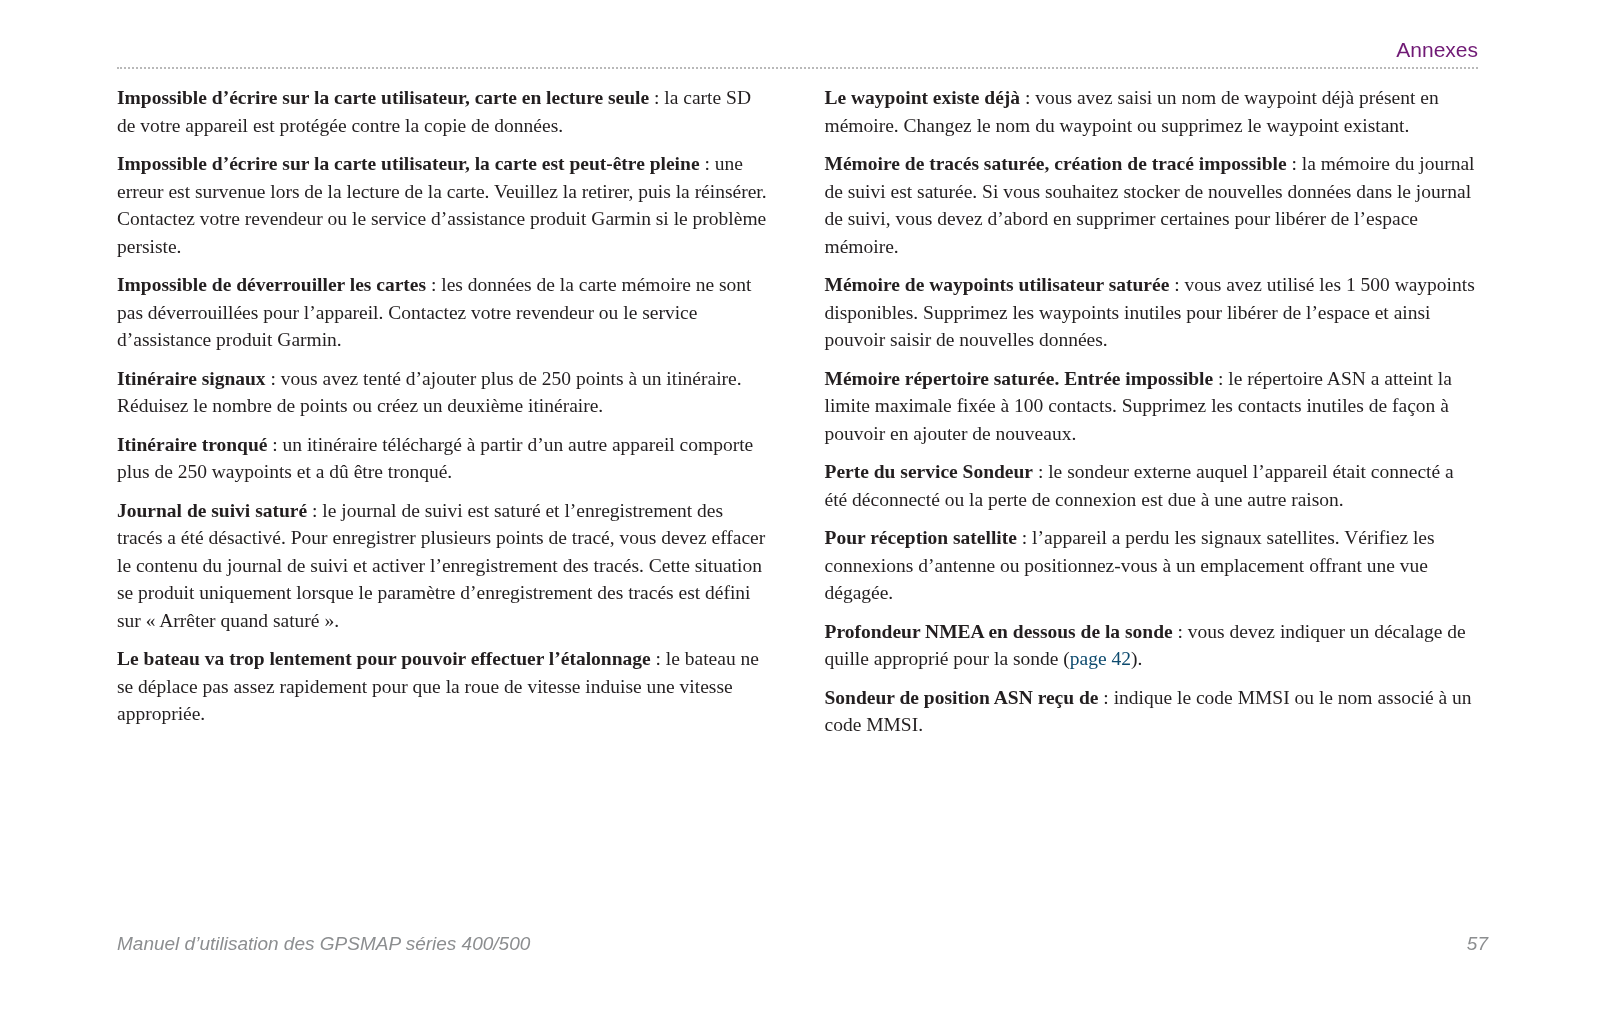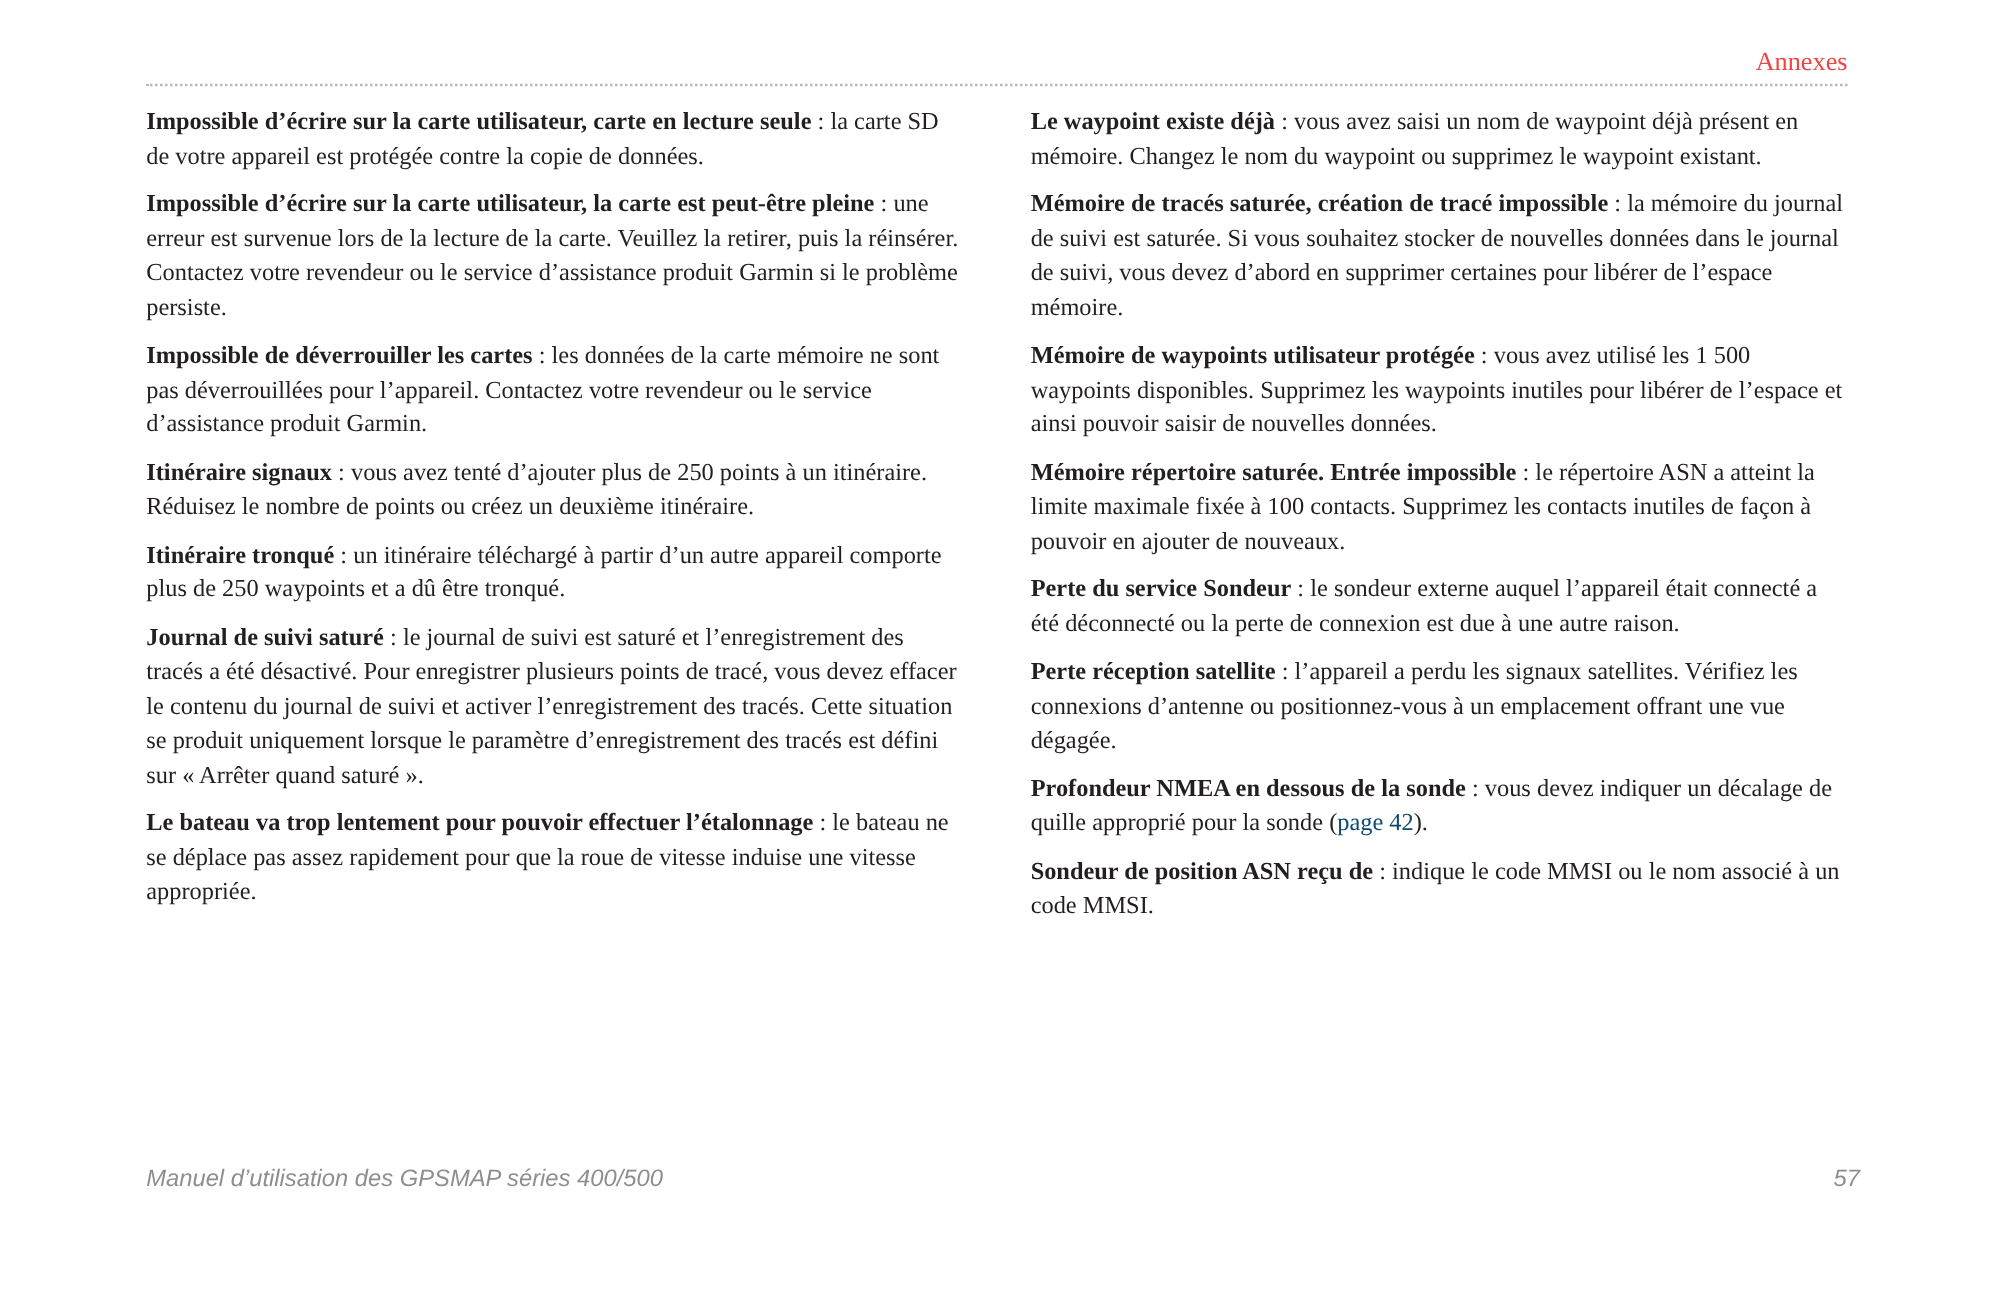--- a/index.html
+++ b/index.html
@@ -16,23 +16,23 @@
     position: absolute;
     left: 117px;
     right: 122px;
     top: 0;
     height: 66px;
     display: flex;
     align-items: flex-end;
     justify-content: flex-end;
     padding-bottom: 4px;
     box-sizing: border-box;
-    font-family: Liberation Serif, serif;
+    font-family: Liberation Sans, sans-serif;
     font-size: 21px;
-    color: #ef4444;
+    color: #701a75;
   }
   .header-divider {
     position: absolute;
     left: 117px;
     right: 122px;
     top: 67px;
     border-bottom: 2px dotted #b9b9b9;
   }
   .content {
     position: absolute;
@@ -81,24 +81,24 @@
         <p class="entry"><b>Impossible d’écrire sur la carte utilisateur, la carte est peut-être pleine</b><span> : </span><span>une erreur est survenue lors de la lecture de la carte. Veuillez la retirer, puis la réinsérer. Contactez votre revendeur ou le service d’assistance produit Garmin si le problème persiste.</span></p>
         <p class="entry"><b>Impossible de déverrouiller les cartes</b><span> : </span><span>les données de la carte mémoire ne sont pas déverrouillées pour l’appareil. Contactez votre revendeur ou le service d’assistance produit Garmin.</span></p>
         <p class="entry"><b>Itinéraire signaux</b><span> : </span><span>vous avez tenté d’ajouter plus de 250 points à un itinéraire. Réduisez le nombre de points ou créez un deuxième itinéraire.</span></p>
         <p class="entry"><b>Itinéraire tronqué</b><span> : </span><span>un itinéraire téléchargé à partir d’un autre appareil comporte plus de 250 waypoints et a dû être tronqué.</span></p>
         <p class="entry"><b>Journal de suivi saturé</b><span> : </span><span>le journal de suivi est saturé et l’enregistrement des tracés a été désactivé. Pour enregistrer plusieurs points de tracé, vous devez effacer le contenu du journal de suivi et activer l’enregistrement des tracés. Cette situation se produit uniquement lorsque le paramètre d’enregistrement des tracés est défini sur « Arrêter quand saturé ».</span></p>
         <p class="entry"><b>Le bateau va trop lentement pour pouvoir effectuer l’étalonnage</b><span> : </span><span>le bateau ne se déplace pas assez rapidement pour que la roue de vitesse induise une vitesse appropriée.</span></p>
       </div>
     <div class="col" id="col-right">
         <p class="entry"><b>Le waypoint existe déjà</b><span> : </span><span>vous avez saisi un nom de waypoint déjà présent en mémoire. Changez le nom du waypoint ou supprimez le waypoint existant.</span></p>
         <p class="entry"><b>Mémoire de tracés saturée, création de tracé impossible</b><span> : </span><span>la mémoire du journal de suivi est saturée. Si vous souhaitez stocker de nouvelles données dans le journal de suivi, vous devez d’abord en supprimer certaines pour libérer de l’espace mémoire.</span></p>
-        <p class="entry"><b>Mémoire de waypoints utilisateur protégée</b><span> : </span><span>vous avez utilisé les 1 500 waypoints disponibles. Supprimez les waypoints inutiles pour libérer de l’espace et ainsi pouvoir saisir de nouvelles données.</span></p>
+        <p class="entry"><b>Mémoire de waypoints utilisateur saturée</b><span> : </span><span>vous avez utilisé les 1 500 waypoints disponibles. Supprimez les waypoints inutiles pour libérer de l’espace et ainsi pouvoir saisir de nouvelles données.</span></p>
         <p class="entry"><b>Mémoire répertoire saturée. Entrée impossible</b><span> : </span><span>le répertoire ASN a atteint la limite maximale fixée à 100 contacts. Supprimez les contacts inutiles de façon à pouvoir en ajouter de nouveaux.</span></p>
         <p class="entry"><b>Perte du service Sondeur</b><span> : </span><span>le sondeur externe auquel l’appareil était connecté a été déconnecté ou la perte de connexion est due à une autre raison.</span></p>
-        <p class="entry"><b>Perte réception satellite</b><span> : </span><span>l’appareil a perdu les signaux satellites. Vérifiez les connexions d’antenne ou positionnez-vous à un emplacement offrant une vue dégagée.</span></p>
+        <p class="entry"><b>Pour réception satellite</b><span> : </span><span>l’appareil a perdu les signaux satellites. Vérifiez les connexions d’antenne ou positionnez-vous à un emplacement offrant une vue dégagée.</span></p>
         <p class="entry"><b>Profondeur NMEA en dessous de la sonde</b><span> : </span><span>vous devez indiquer un décalage de quille approprié pour la sonde (</span><a class="page-link" href="#">page 42</a><span>).</span></p>
         <p class="entry"><b>Sondeur de position ASN reçu de</b><span> : </span><span>indique le code MMSI ou le nom associé à un code MMSI.</span></p>
       </div>
   </div>
 
   <div class="footer">
     <span>Manuel d’utilisation des GPSMAP séries 400/500</span>
     <span>57</span>
   </div>
 

